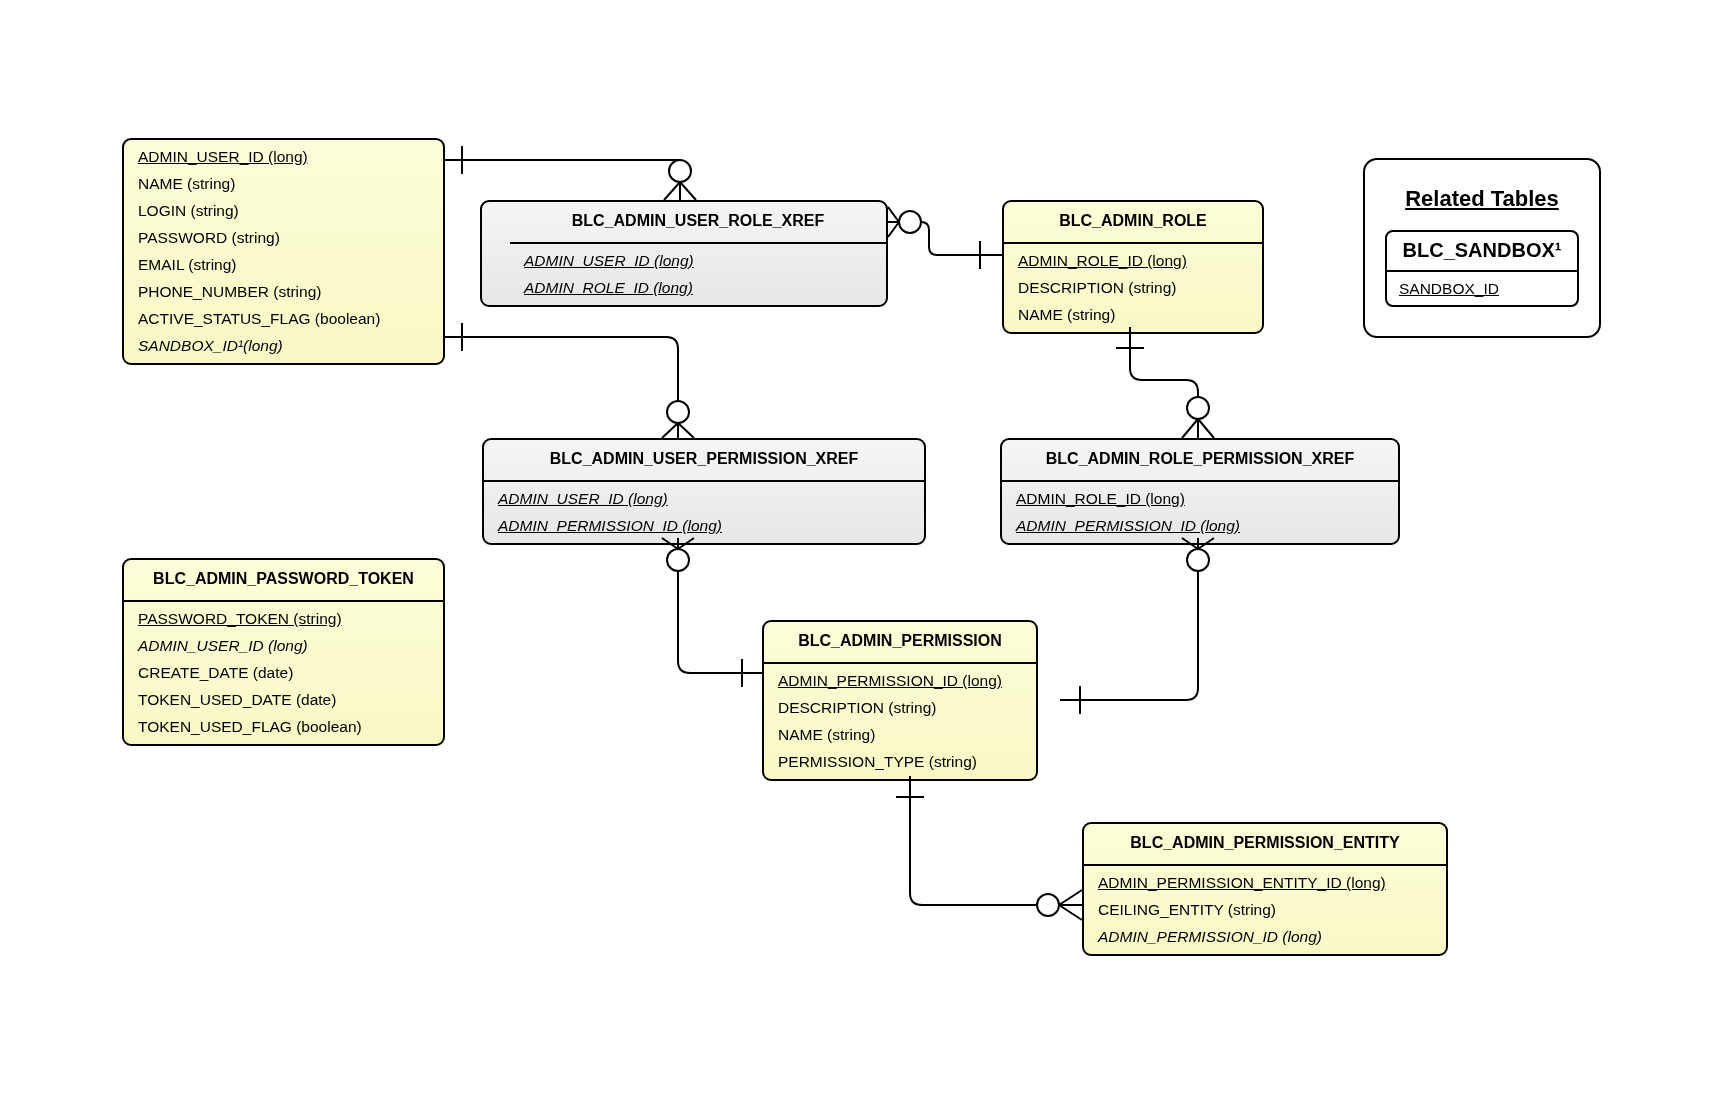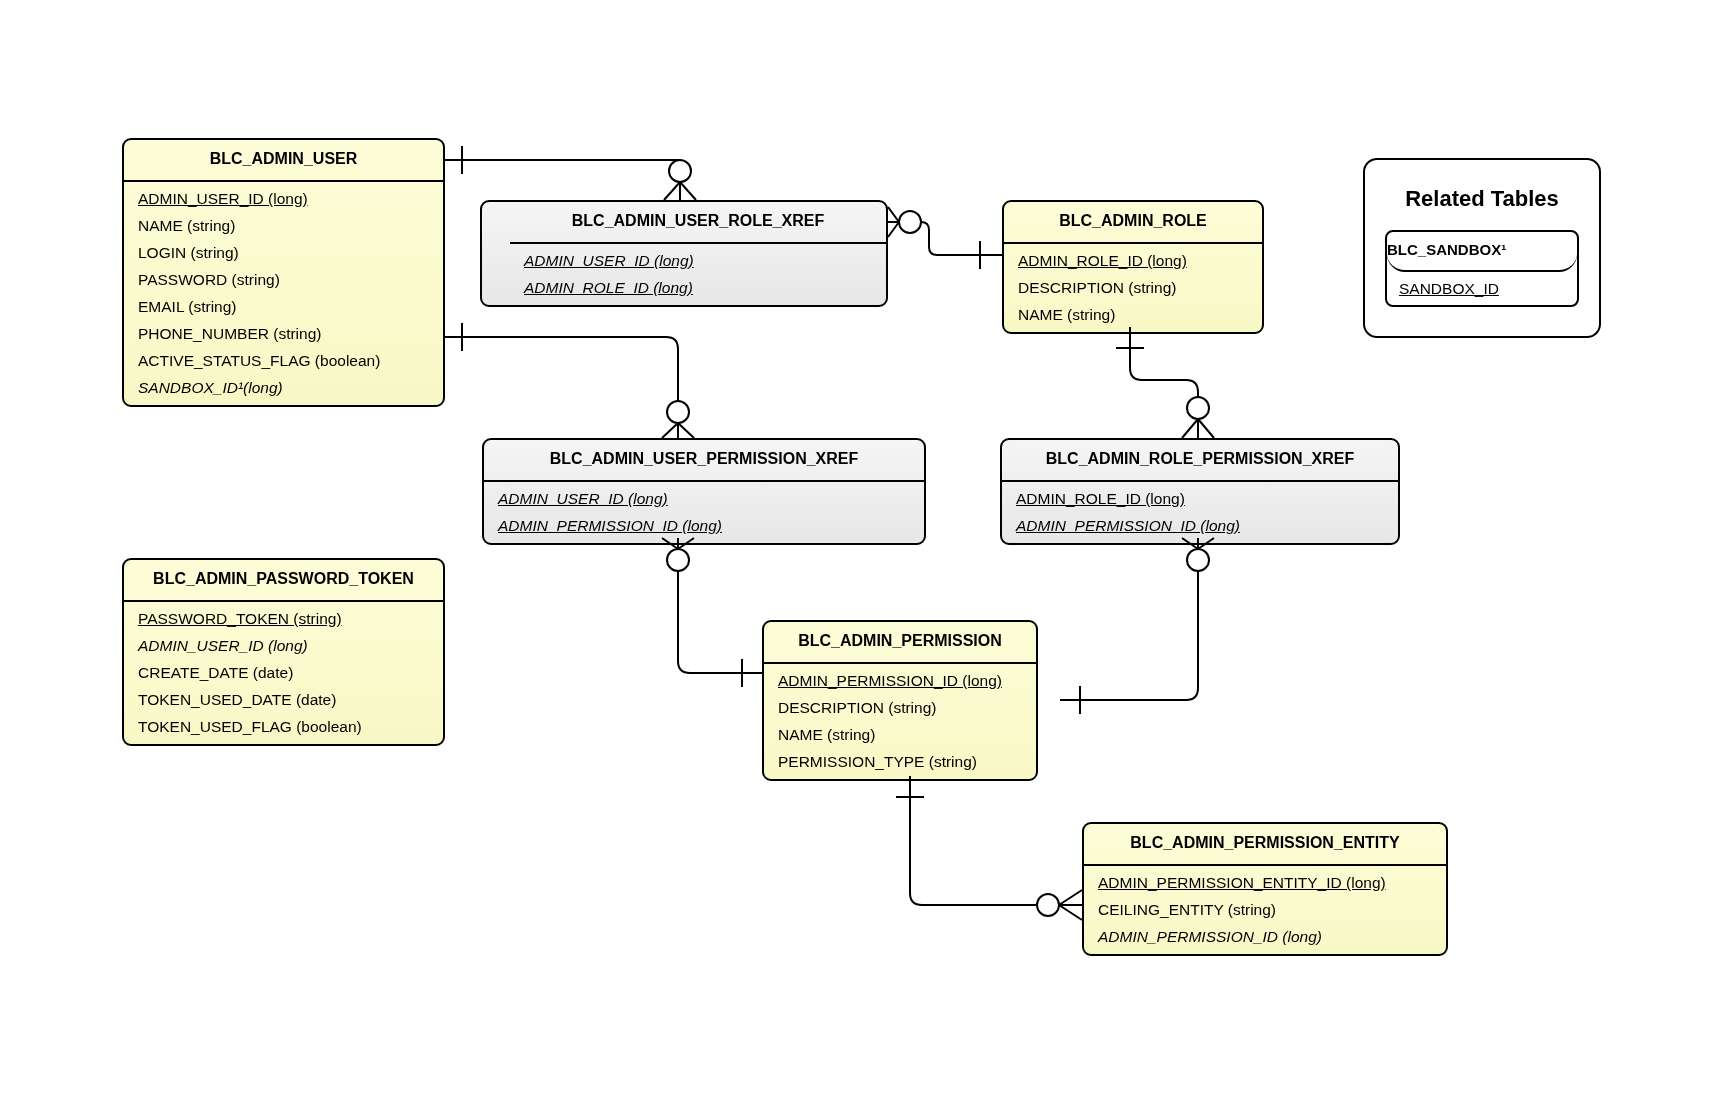--- a/index.html
+++ b/index.html
@@ -23,41 +23,40 @@
     font-size:15.5px;line-height:27px;padding:0 14px;white-space:nowrap;
   }
   .u{text-decoration:underline;}
   .i{font-style:italic;}
   .related-box{
     position:absolute;box-sizing:border-box;background:#ffffff;
     border:2px solid #000;border-radius:14px;
   }
   .related-title{
     font-size:22px;font-weight:bold;text-align:center;
-    padding:26px 0 18px 0;white-space:nowrap;
+    padding:26px 0 18px 0;white-space:nowrap;text-decoration:underline;
   }
   .mini-table{
     margin:0 20px;border:2px solid #000;border-radius:8px;background:#ffffff;
   }
   .mini-title{
-    height:38px;line-height:36px;text-align:left;font-weight:bold;
-    font-size:15px;border-bottom:2px solid #000;white-space:nowrap;border-radius:18px;
+    height:38px;line-height:36px;text-align:center;font-weight:bold;
+    font-size:20px;border-bottom:2px solid #000;white-space:nowrap;
   }
   .mini-field{font-size:15.5px;line-height:33px;padding:0 12px;white-space:nowrap;}
   .wires{position:absolute;left:0;top:0;pointer-events:none;}
   .wires path{stroke:#000;stroke-width:2;fill:none;}
   .wires circle{stroke:#000;stroke-width:2;fill:#ffffff;}
 </style>
 </head>
 <body>
 
 <div class="canvas">
 
   <div class="entity yellow" style="left:122px;top:138px;width:323px;">
-    <div class="entity-title">BLC_ADMIN_USER</div>
     <div class="entity-fields">
         <div class="field u">ADMIN_USER_ID (long)</div>
         <div class="field">NAME (string)</div>
         <div class="field">LOGIN (string)</div>
         <div class="field">PASSWORD (string)</div>
         <div class="field">EMAIL (string)</div>
         <div class="field">PHONE_NUMBER (string)</div>
         <div class="field">ACTIVE_STATUS_FLAG (boolean)</div>
         <div class="field i">SANDBOX_ID¹(long)</div>
       </div>

